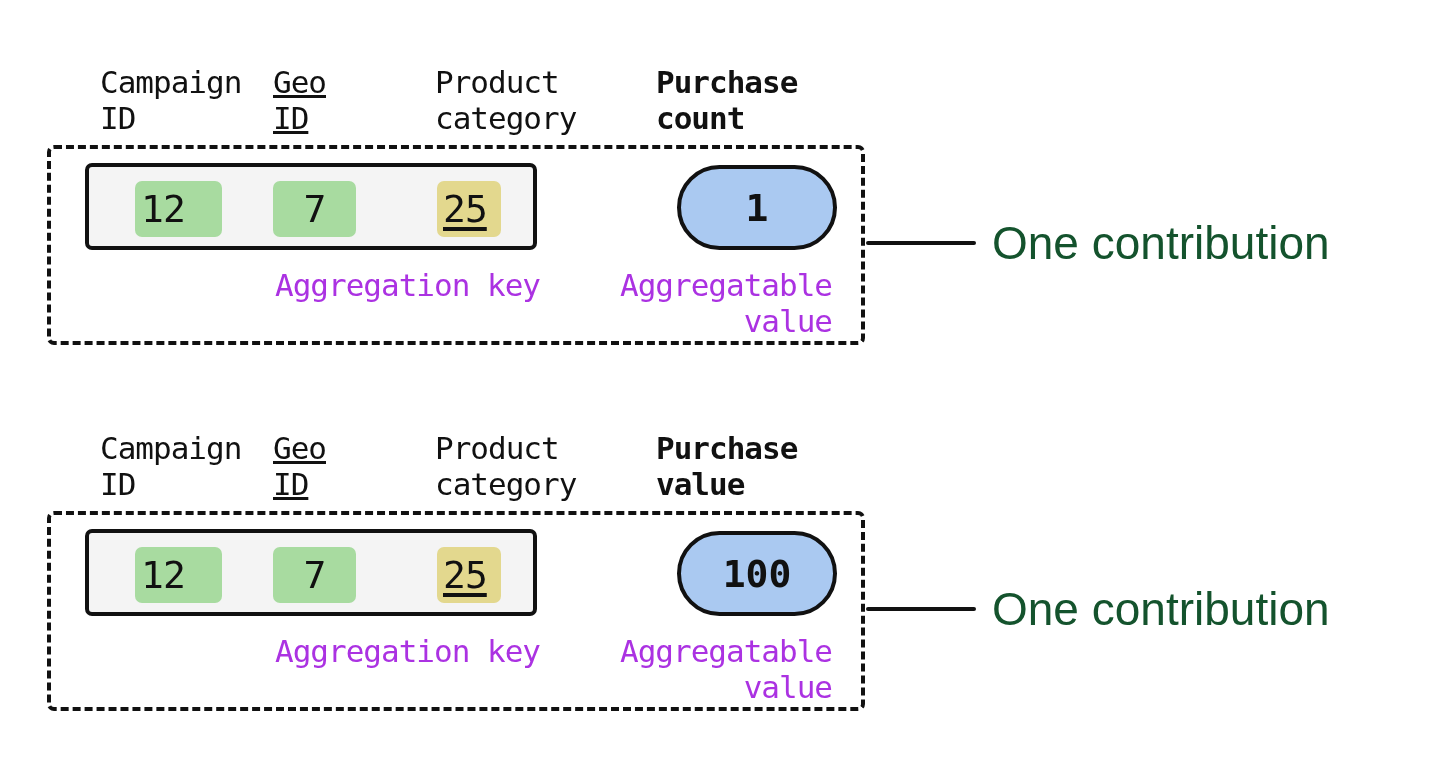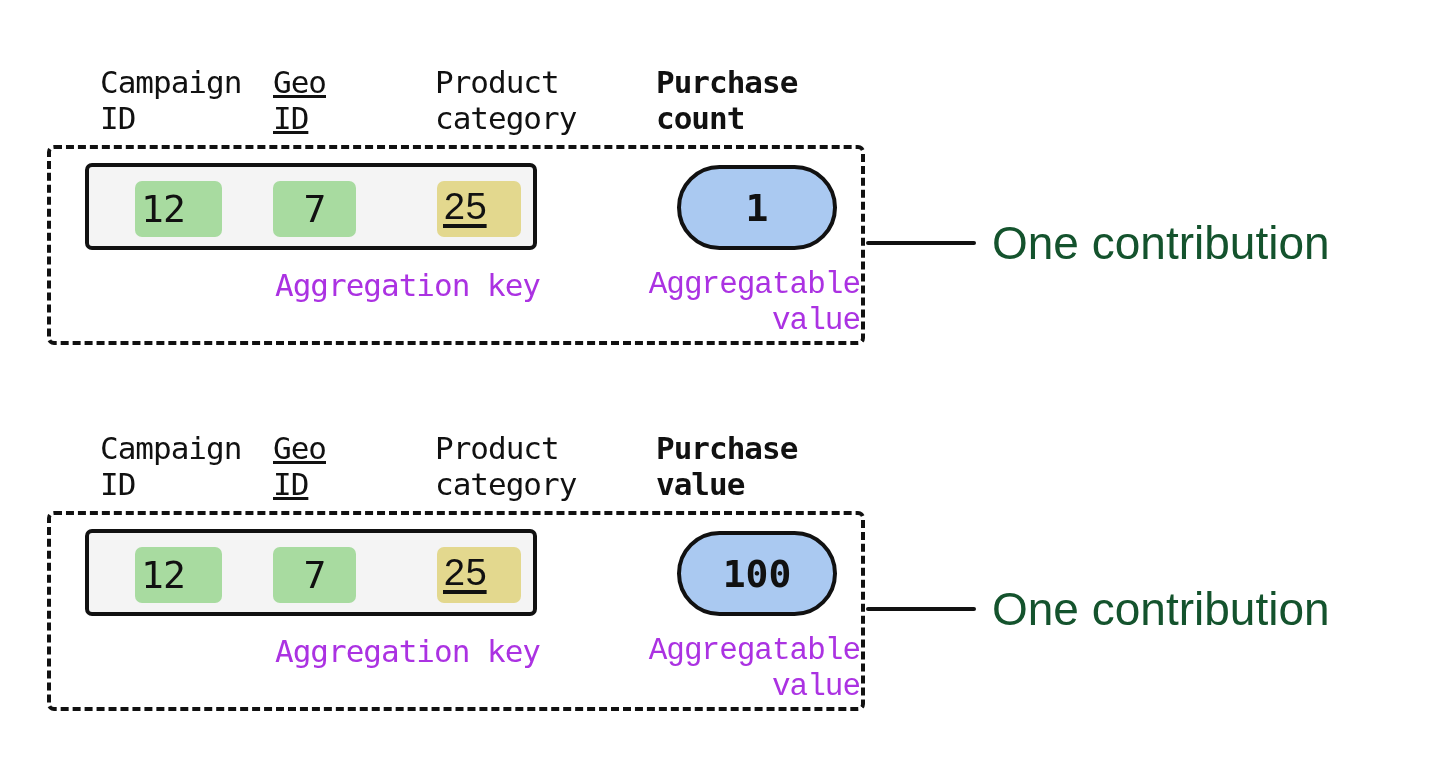--- a/index.html
+++ b/index.html
@@ -25,30 +25,30 @@
   .hdr-metric{left:656px;}
 
   .dashed-box{position:absolute;left:47px;top:81px;width:818px;height:200px;border:4px dashed var(--ink);}
   .record-box{position:absolute;left:85px;top:99px;width:452px;height:87px;background:#f4f4f4;border:4px solid var(--ink);}
 
   .cell{position:absolute;top:117px;height:56px;font-size:38px;line-height:56px;padding-left:6px;letter-spacing:-1px;}
   .cell.center{text-align:center;padding-left:0;}
   .cell.u{text-decoration:underline;text-decoration-thickness:4px;text-underline-offset:5px;}
   .cell-campaign{left:100px;width:87px;background:var(--highlight-green);margin-left:35px;}
   .cell-geo{left:273px;width:83px;background:var(--highlight-green);}
-  .cell-product{left:437px;width:84px;background:var(--highlight-yellow);font-family:Liberation Mono, monospace;}
+  .cell-product{left:437px;width:64px;background:var(--highlight-yellow);}
 
   .pill{position:absolute;left:677px;top:101px;width:160px;height:85px;background:var(--pill-blue);
         border:4px solid var(--ink);border-radius:44px;display:flex;align-items:center;justify-content:center;
         font-weight:bold;font-size:38px;}
 
   .purple-label{position:absolute;top:203px;color:var(--label-purple);font-size:31px;line-height:36px;
         text-align:right;white-space:pre-line;letter-spacing:-1px;}
   .agg-key{left:85px;width:455px;}
-  .agg-val{left:618px;width:242px;font-family:Liberation Mono, monospace;}
+  .agg-val{left:590px;width:242px;}
 
   .connector{position:absolute;left:866px;top:177px;width:110px;height:4px;background:var(--ink);}
   .callout{position:absolute;left:992px;top:152px;font-family:"Liberation Sans",sans-serif;
         font-size:46px;line-height:54px;color:#14532d;}
 </style>
 </head>
 <body>
 
 <div id="canvas">
 

